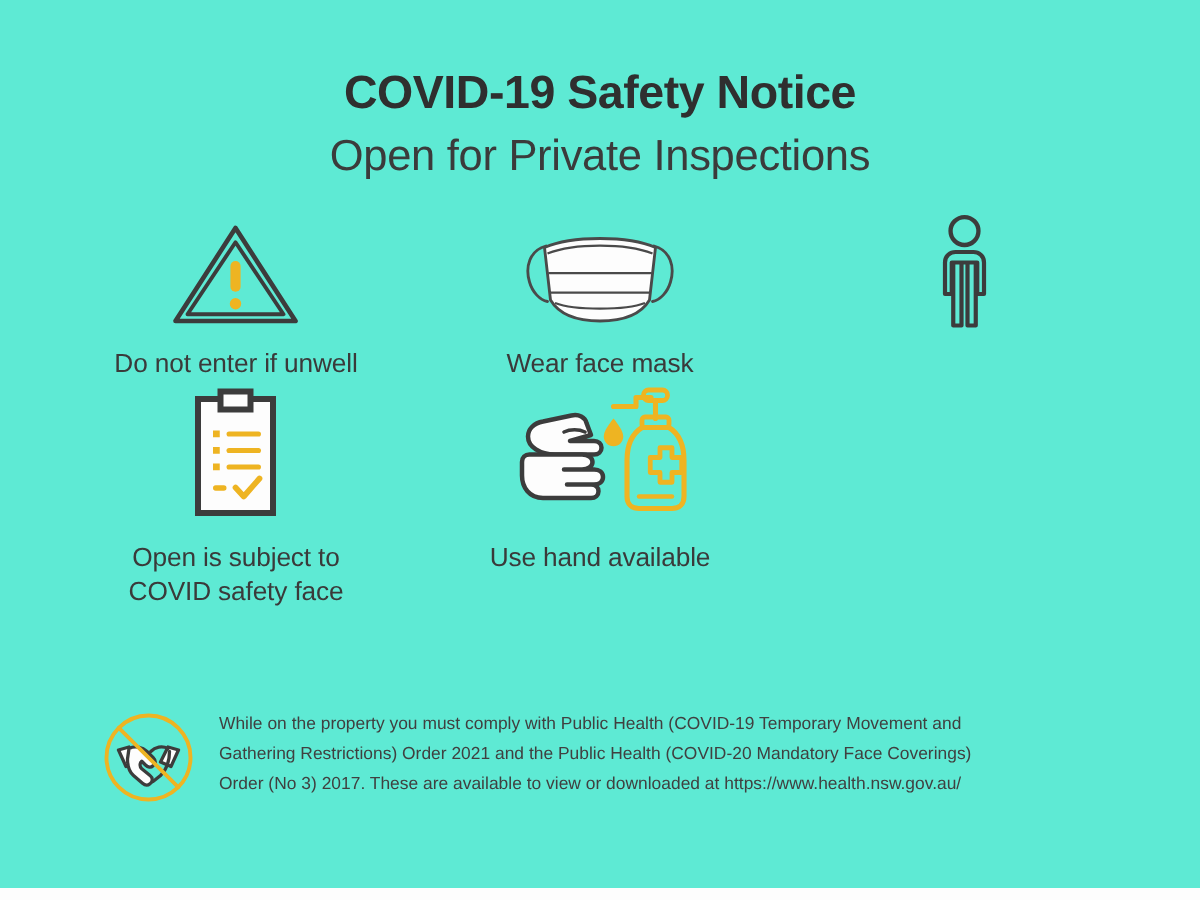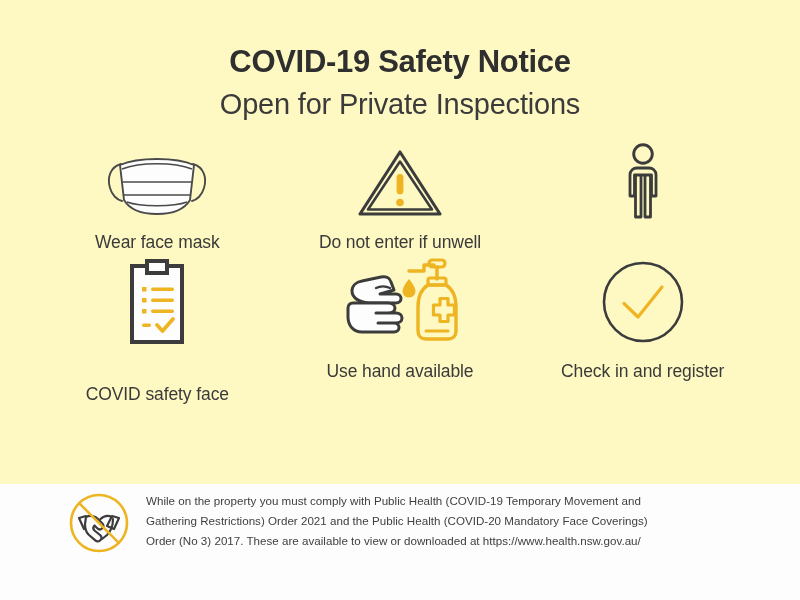--- a/index.html
+++ b/index.html
@@ -11,22 +11,22 @@
   }
   body {
     background: #fdfdfd;
     font-family: "Liberation Sans", sans-serif;
     color: #3a3a3a;
     -webkit-font-smoothing: antialiased;
   }
   .poster {
     position: relative;
     width: 800px;
-    height: 484px;
-    background: #fef9c3;
+    height: 592px;
+    background: #5eead4;
     box-sizing: border-box;
   }
 
   
   .header {
     padding-top: 44px;
     text-align: center;
   }
   .title-main {
     font-size: 31px;
@@ -76,21 +76,21 @@
     max-width: 210px;
   }
   .row2 .art { height: 92px; }
   .row2 .caption { margin-top: 12px; }
 
   
   .footer {
     position: absolute;
     left: 0;
     right: 0;
-    top: 488px;
+    top: 470px;
     display: flex;
     align-items: flex-start;
     padding: 0 70px 0 68px;
     box-sizing: border-box;
   }
   .footer-icon {
     flex: 0 0 auto;
     width: 62px;
     height: 62px;
     margin-right: 16px;
@@ -112,49 +112,49 @@
 
   <div class="header">
     <h1 class="title-main">COVID-19 Safety Notice</h1>
     <h2 class="title-sub">Open for Private Inspections</h2>
   </div>
 
   <div class="grid">
 
     <div class="cell">
       <div class="art">
-        <svg width="126" height="78" viewBox="0 0 126 78" fill="none">
-
-          <path d="M27 20 C16 23 13 34 16 44 C18 51 23 56 28 57" stroke="#4a4a4a" stroke-width="1.9" fill="none" stroke-linecap="round"></path>
-
-          <path d="M99 20 C110 23 113 34 110 44 C108 51 103 56 98 57" stroke="#4a4a4a" stroke-width="1.9" fill="none" stroke-linecap="round"></path>
-
-          <path d="M26 21 C44 13 82 13 100 21 L96 56 C90 66 78 70 63 70 C48 70 36 66 30 56 Z" stroke="#4a4a4a" stroke-width="1.9" fill="#fdfdfd" stroke-linejoin="round"></path>
-
-          <path d="M28 25 C46 18 80 18 98 25" stroke="#4a4a4a" stroke-width="1.6" fill="none"></path>
-
-          <path d="M28.5 38 L97.5 38" stroke="#4a4a4a" stroke-width="1.5"></path>
-          <path d="M29.5 51 L96.5 51" stroke="#4a4a4a" stroke-width="1.5"></path>
-
-          <path d="M33 58 C46 63 80 63 93 58" stroke="#4a4a4a" stroke-width="1.5" fill="none"></path>
-        </svg>
-      </div>
-      <div class="caption">Wear face mask</div>
-    </div>
-
-    <div class="cell">
-      <div class="art">
         <svg width="92" height="78" viewBox="0 0 92 78" fill="none">
           <path d="M46 8 L86 70 L6 70 Z" stroke="#3c3c3c" stroke-width="3.1" stroke-linejoin="round" fill="none"></path>
           <path d="M46 17.5 L78 65.5 L14 65.5 Z" stroke="#3c3c3c" stroke-width="2.6" stroke-linejoin="round" fill="none"></path>
           <rect x="42.6" y="30" width="6.8" height="20.5" rx="3.4" fill="#eeb422"></rect>
           <circle cx="46" cy="58.5" r="3.8" fill="#eeb422"></circle>
         </svg>
       </div>
       <div class="caption">Do not enter if unwell</div>
+    </div>
+
+    <div class="cell">
+      <div class="art">
+        <svg width="126" height="78" viewBox="0 0 126 78" fill="none">
+
+          <path d="M27 20 C16 23 13 34 16 44 C18 51 23 56 28 57" stroke="#4a4a4a" stroke-width="1.9" fill="none" stroke-linecap="round"></path>
+
+          <path d="M99 20 C110 23 113 34 110 44 C108 51 103 56 98 57" stroke="#4a4a4a" stroke-width="1.9" fill="none" stroke-linecap="round"></path>
+
+          <path d="M26 21 C44 13 82 13 100 21 L96 56 C90 66 78 70 63 70 C48 70 36 66 30 56 Z" stroke="#4a4a4a" stroke-width="1.9" fill="#fdfdfd" stroke-linejoin="round"></path>
+
+          <path d="M28 25 C46 18 80 18 98 25" stroke="#4a4a4a" stroke-width="1.6" fill="none"></path>
+
+          <path d="M28.5 38 L97.5 38" stroke="#4a4a4a" stroke-width="1.5"></path>
+          <path d="M29.5 51 L96.5 51" stroke="#4a4a4a" stroke-width="1.5"></path>
+
+          <path d="M33 58 C46 63 80 63 93 58" stroke="#4a4a4a" stroke-width="1.5" fill="none"></path>
+        </svg>
+      </div>
+      <div class="caption">Wear face mask</div>
     </div>
 
     <div class="cell">
       <div class="art">
         <svg width="62" height="80" viewBox="0 0 62 80" fill="none">
           <circle cx="31" cy="11" r="9.3" stroke="#3c3c3c" stroke-width="2.9" fill="none"></circle>
 
           <path d="M18 32 C18 27.5 21.5 25 25 25 L37 25 C40.5 25 44 27.5 44 32 L44 53
                    L39.5 53 L39.5 32 L22.5 32 L22.5 53 L18 53 Z" stroke="#3c3c3c" stroke-width="2.8" fill="none" stroke-linejoin="round"></path>
 
@@ -176,21 +176,21 @@
           <rect x="23" y="41" width="4.5" height="4.5" fill="#eeb422"></rect>
           <rect x="32" y="41.6" width="23" height="3.4" rx="1.7" fill="#eeb422"></rect>
           <rect x="23" y="52" width="4.5" height="4.5" fill="#eeb422"></rect>
           <rect x="32" y="52.6" width="23" height="3.4" rx="1.7" fill="#eeb422"></rect>
 
           <rect x="23" y="66.5" width="9" height="3.6" rx="1.8" fill="#eeb422"></rect>
           <path d="M38 68 L43.5 74 L54 62" stroke="#eeb422" stroke-width="3.8" fill="none" stroke-linecap="round" stroke-linejoin="round"></path>
         </svg>
       </div>
       <div class="caption">
-        <br>
+        <span>Open is subject to</span><br>
         <span>COVID safety face</span>
       </div>
     </div>
 
     <div class="cell row2">
       <div class="art">
         <svg width="128" height="90" viewBox="0 0 128 90" fill="none">
 
           <path d="M16 34 C16 29 20 25 26 24 L45 20 C50 19 54 21 55 25
                    L58 33 L44 37 L60 37 C63 37 65 39 65 41.5 C65 44 63 46 60 46
@@ -217,29 +217,20 @@
           <path d="M97 45 L105 45 L105 37 L112 37 L112 45 L120 45" stroke="none" fill="none"></path>
           <path d="M97.5 48 L97.5 58 L104 58 L104 64.5 L112 64.5 L112 58 L118.5 58
                    L118.5 48 L112 48 L112 41.5 L104 41.5 L104 48 Z" stroke="#eeb422" stroke-width="3.2" fill="none" stroke-linejoin="round"></path>
 
           <path d="M90 74 L112 74" stroke="#eeb422" stroke-width="3" stroke-linecap="round"></path>
         </svg>
       </div>
       <div class="caption">Use hand available</div>
     </div>
 
-    <div class="cell row2">
-      <div class="art">
-        <svg width="86" height="86" viewBox="0 0 86 86" fill="none">
-          <circle cx="43" cy="43" r="39" stroke="#3c3c3c" stroke-width="2.6" fill="none"></circle>
-          <path d="M24 44.5 L38 58 L62 28" stroke="#eeb422" stroke-width="3.2" fill="none" stroke-linecap="round" stroke-linejoin="round"></path>
-        </svg>
-      </div>
-      <div class="caption">Check in and register</div>
-    </div>
 
   </div>
 
   <div class="footer">
     <div class="footer-icon">
       <svg width="62" height="62" viewBox="0 0 62 62" fill="none">
         <circle cx="31" cy="31" r="28" stroke="#eeb422" stroke-width="2.6" fill="none"></circle>
 
         <path d="M11 26 L18 24 L23 34 L16 37 Z" stroke="#3c3c3c" stroke-width="2.2" fill="#fdfdfd" stroke-linejoin="round"></path>
 

